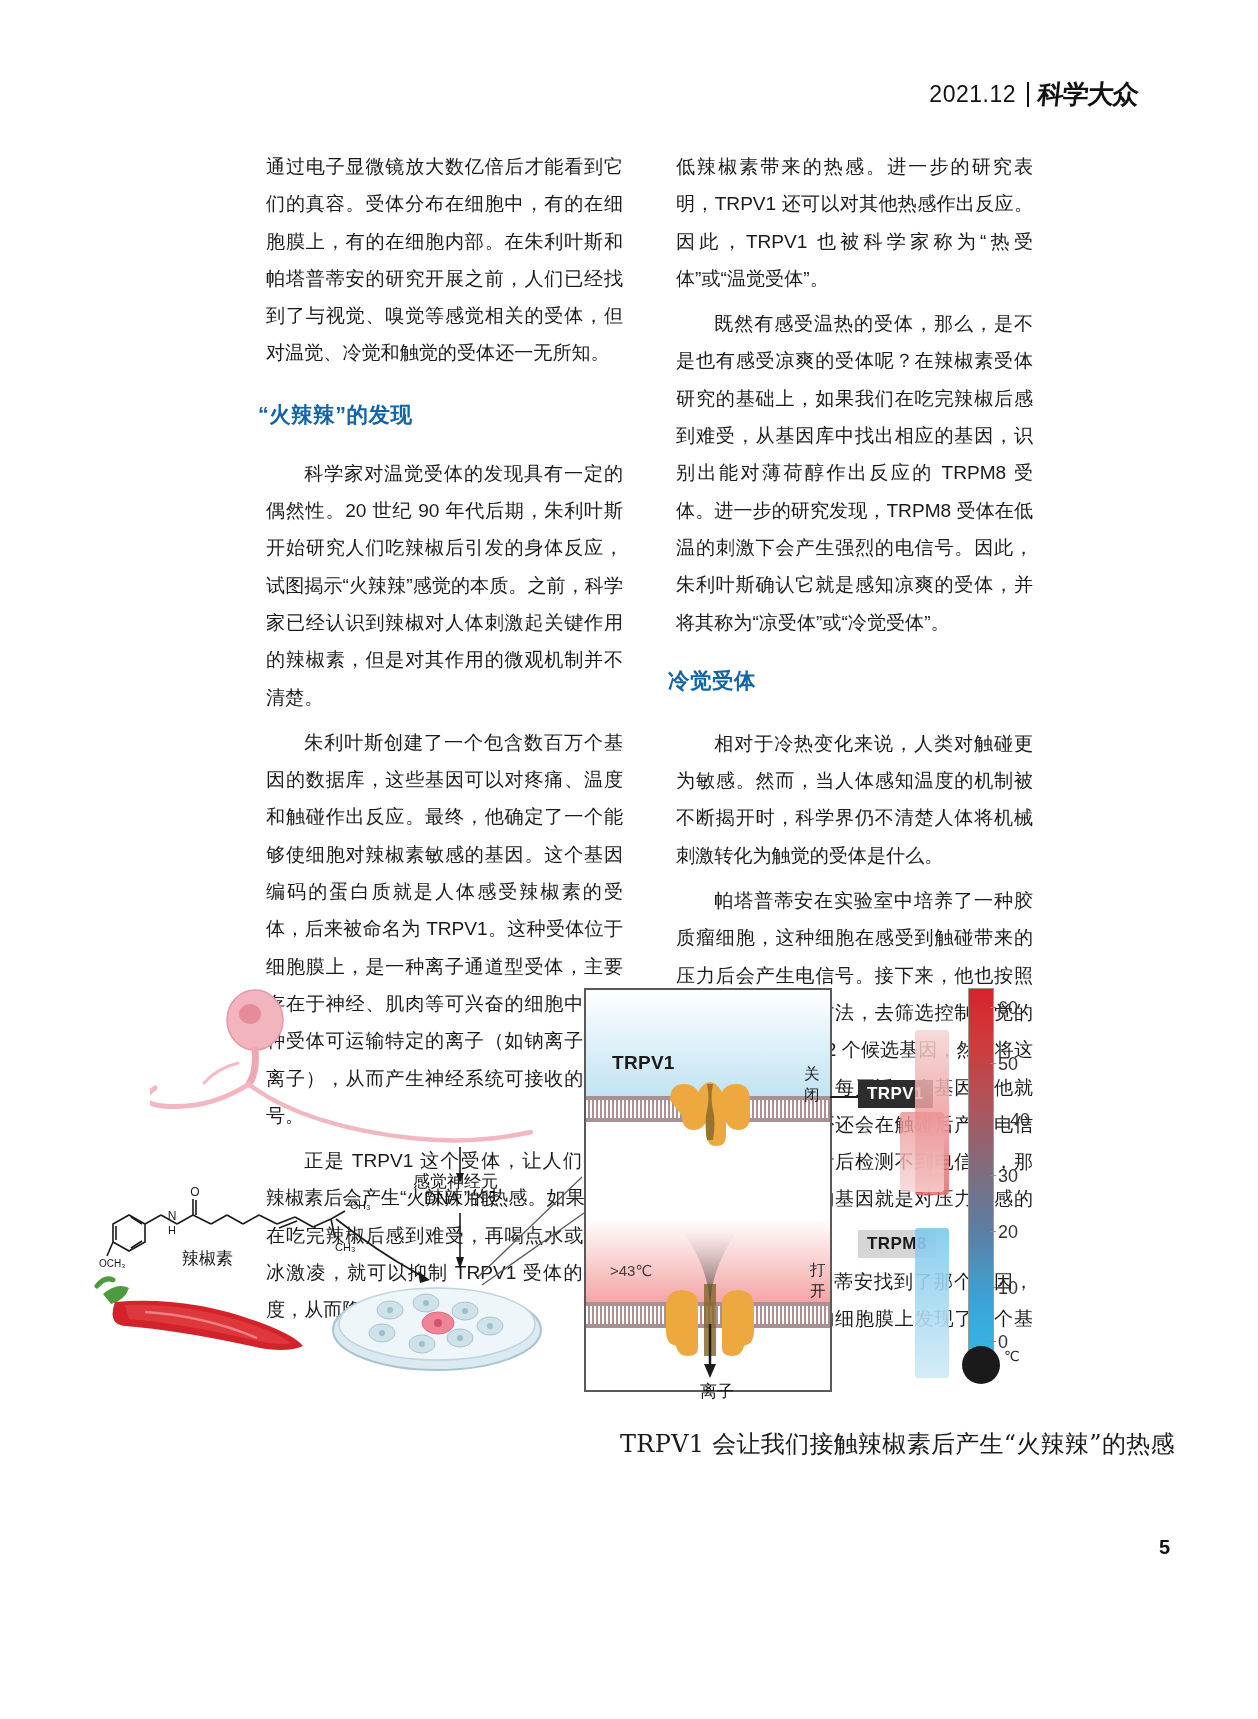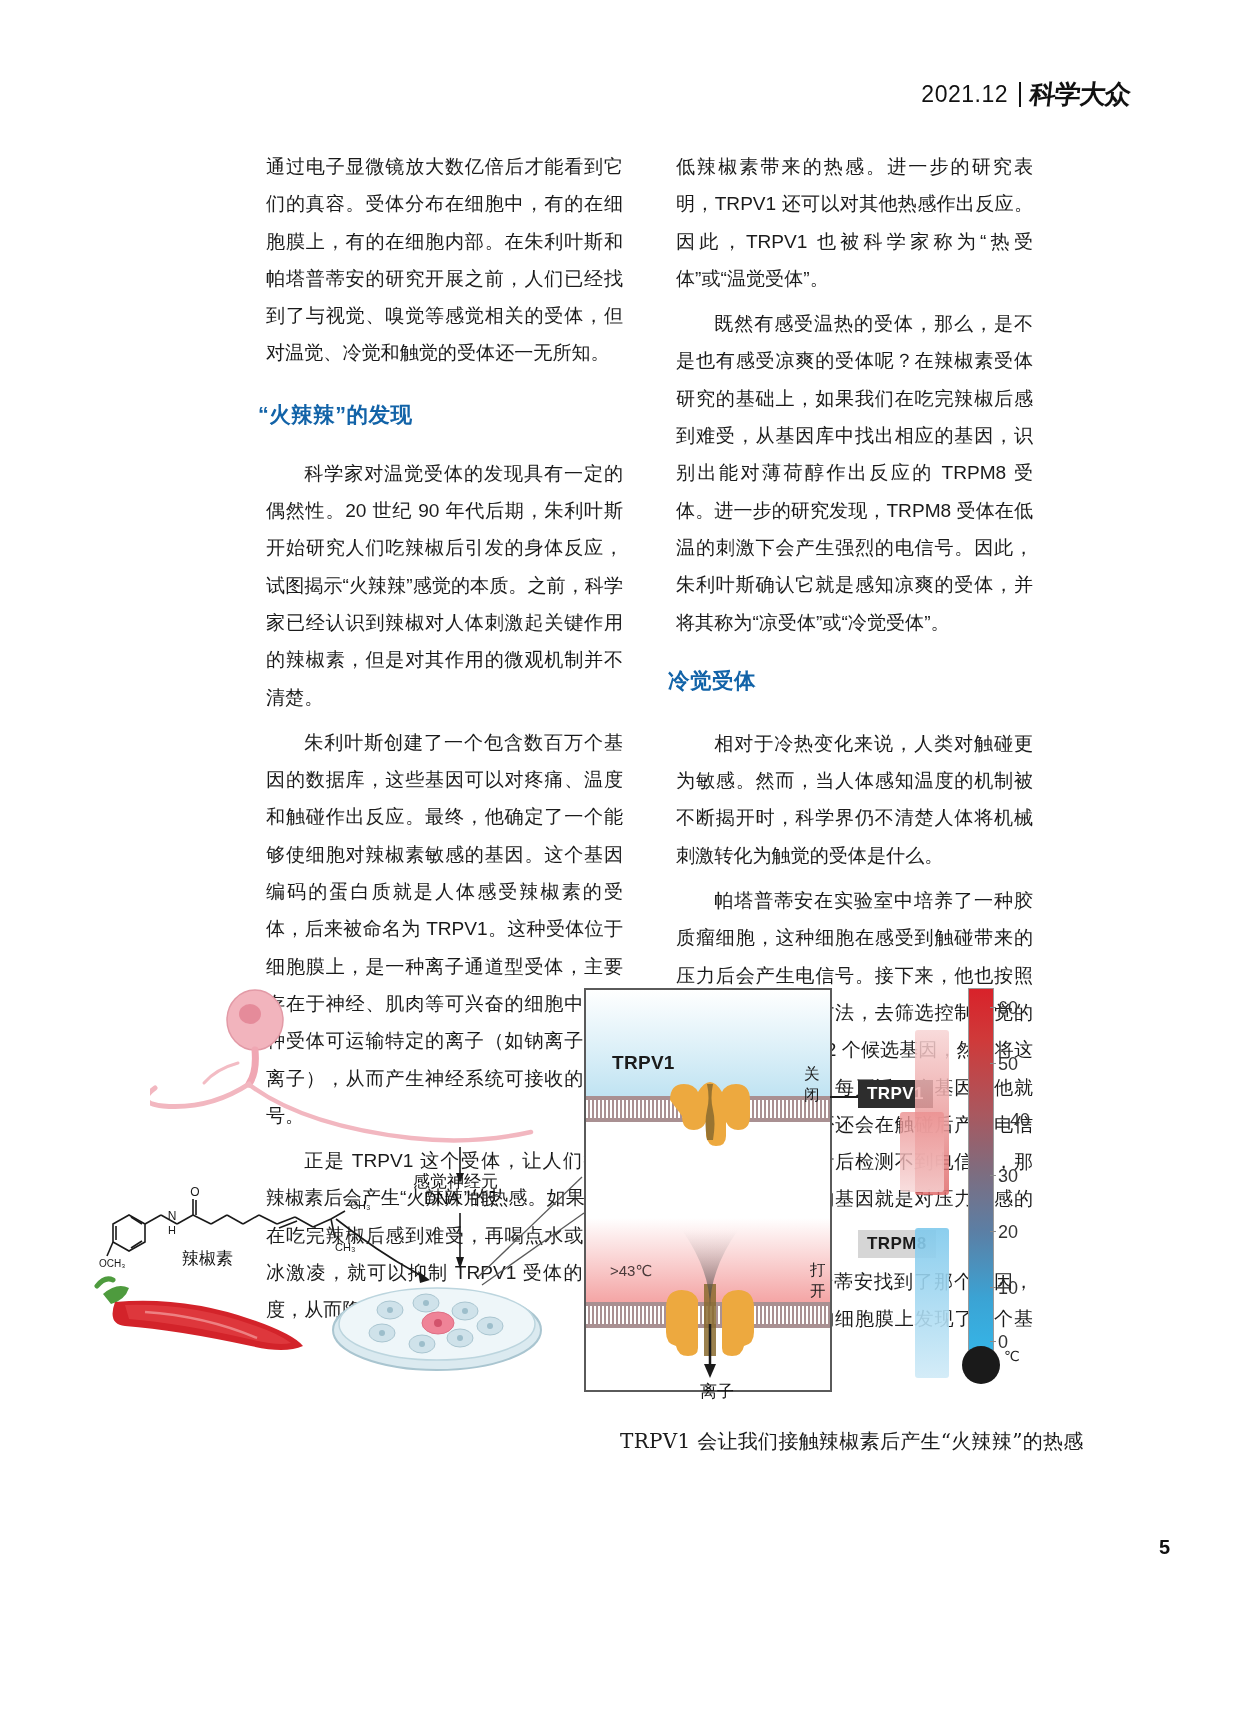--- a/index.html
+++ b/index.html
@@ -8,21 +8,21 @@
     background:#ffffff;
     font-family:"Liberation Sans","DejaVu Sans",sans-serif;
     color:#1a1a1a;
     position:relative;
     overflow:hidden;
   }
   .page{position:absolute;inset:0;}
 
   
   .header{
-    position:absolute;left:0;right:16px;top:74px;height:40px;
+    position:absolute;left:0;right:8px;top:74px;height:40px;
     display:flex;justify-content:flex-end;align-items:center;
     padding-right:112px;box-sizing:border-box;
   }
   .issue{
     font-size:23px;letter-spacing:.5px;color:#111;
     font-family:"Liberation Sans",sans-serif;
   }
   .hdr-rule{
     display:inline-block;width:2px;height:25px;background:#111;
     margin:0 9px 0 11px;vertical-align:-4px;
@@ -124,21 +124,21 @@
   }
   .tick:before{
     content:"";position:absolute;left:-8px;top:9px;width:6px;height:1px;background:#8a8a8a;
   }
   .thermo-unit{position:absolute;left:54px;top:360px;font-size:14px;color:#222;}
   .halo{position:absolute;border-radius:3px;}
 
   
   .caption{
     position:absolute;left:620px;top:1428px;width:620px;
-    font-size:20px;color:#1b1b1b;
+    font-size:24px;color:#1b1b1b;
     font-family:"DejaVu Serif","Liberation Serif",serif;
     letter-spacing:.3px;
   }
 
   
   .pageno{
     position:absolute;right:88px;top:1536px;font-size:20px;font-weight:bold;color:#111;
   }
 
   

